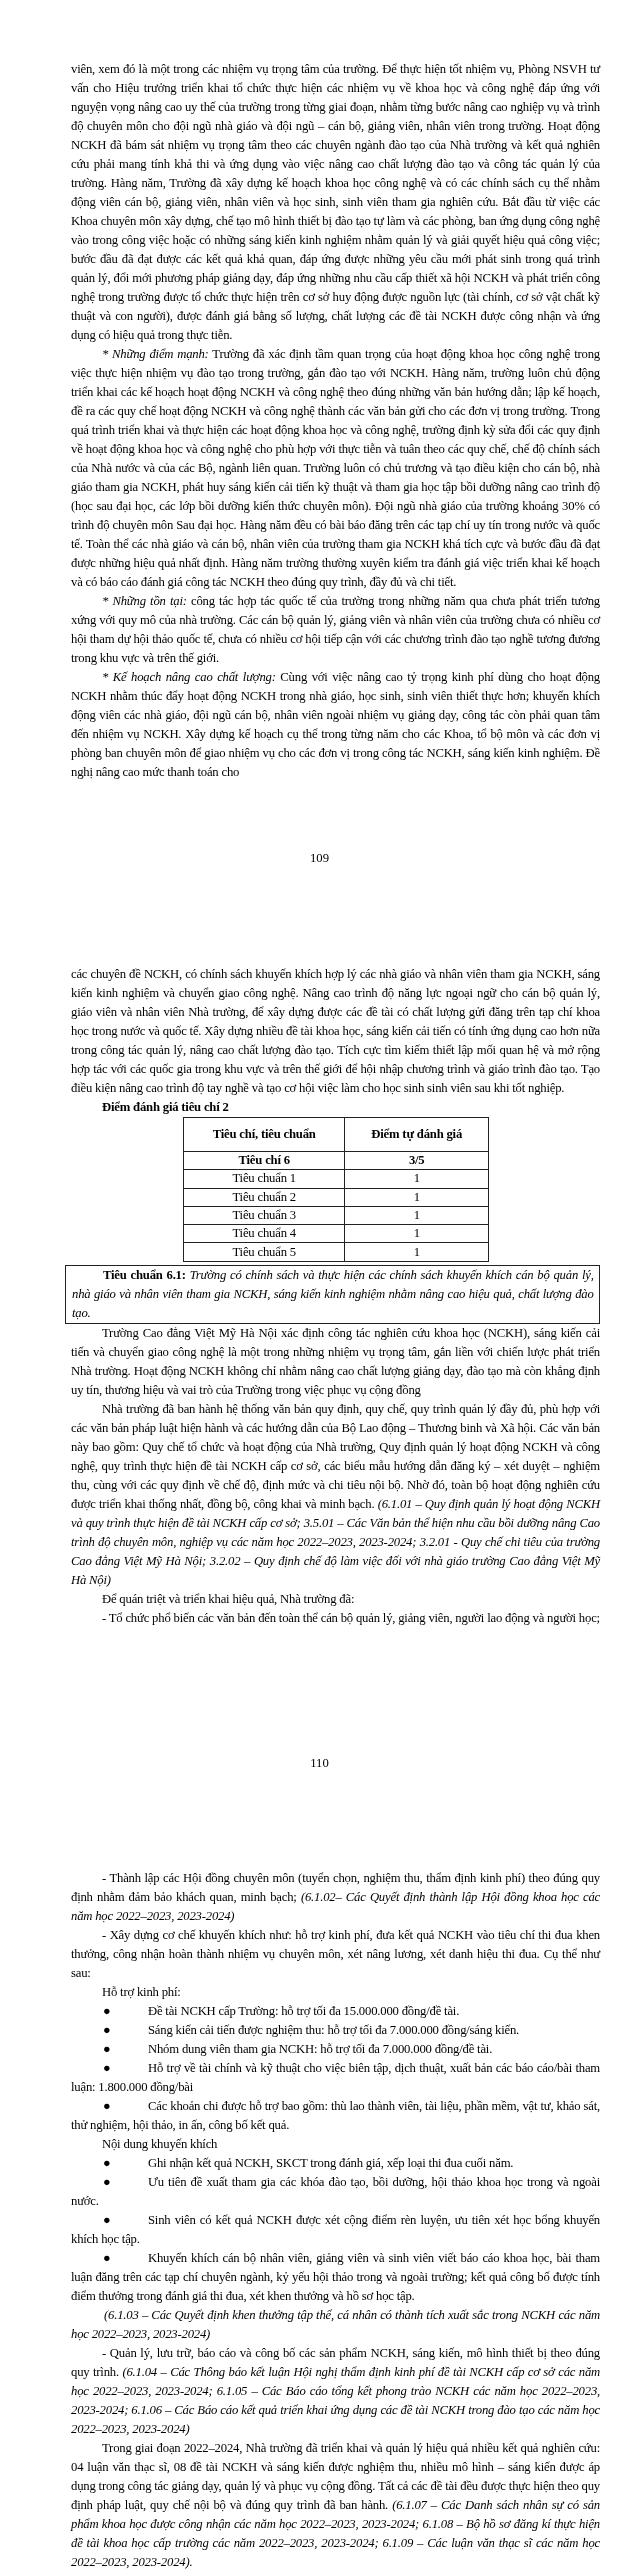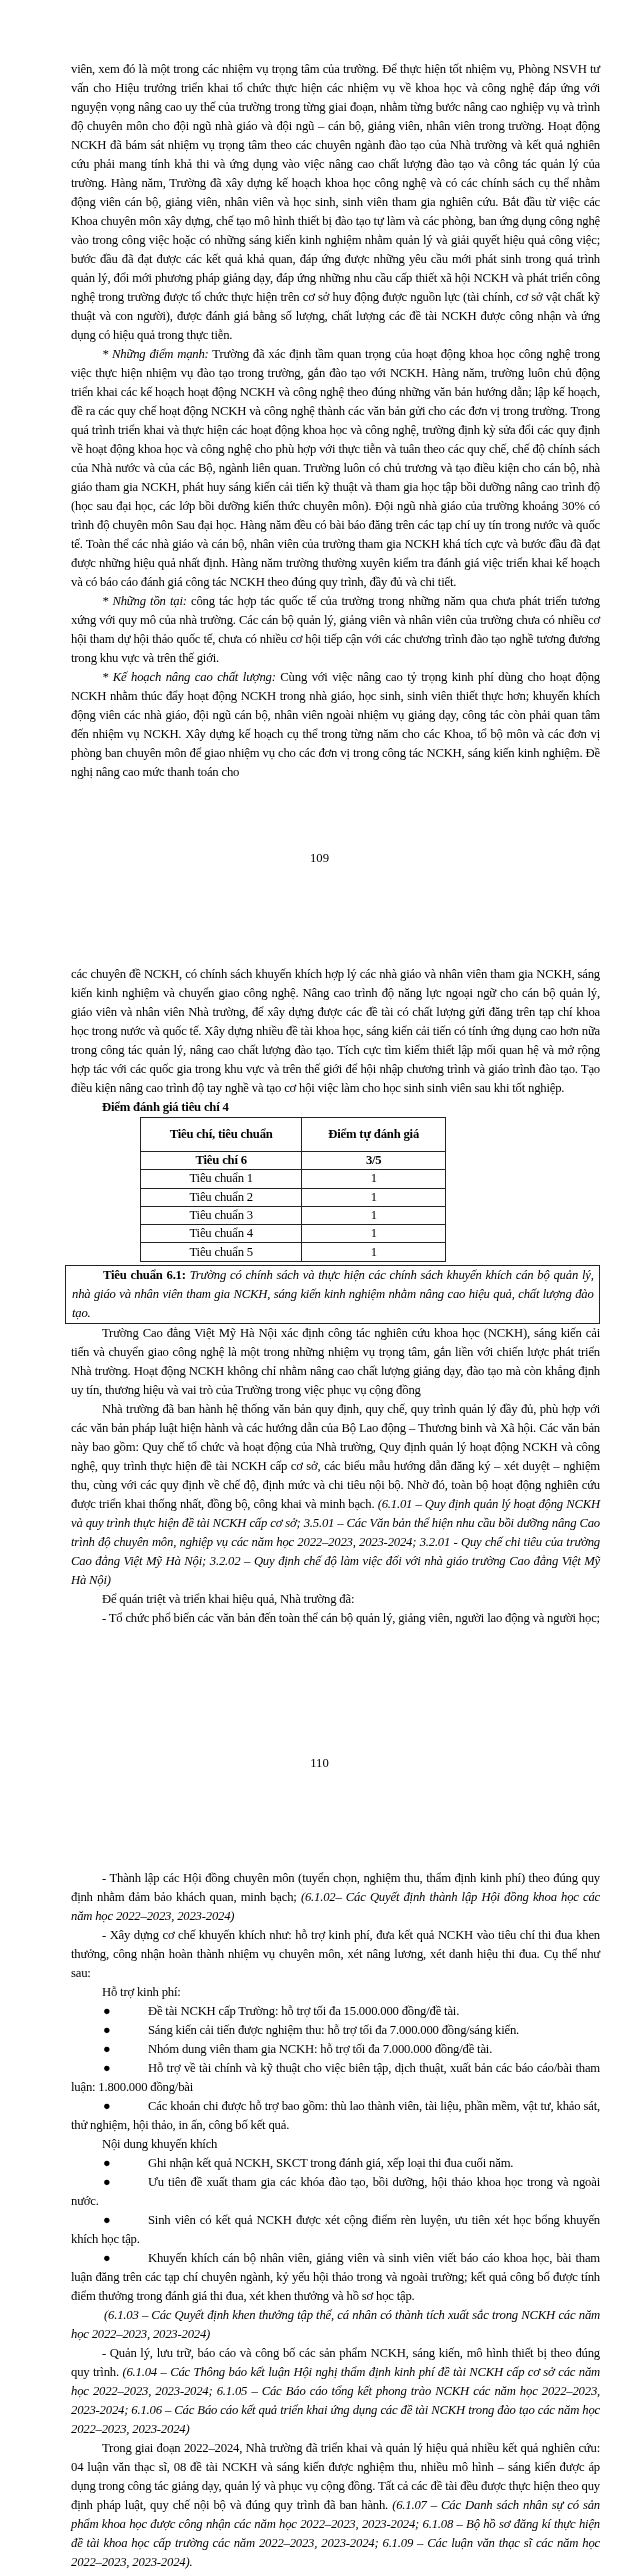--- a/index.html
+++ b/index.html
@@ -26,21 +26,21 @@
   b, .bd { font-weight: bold; }
   .page-num {
     position: absolute;
     left: 0; width: 639px;
     text-align: center;
     font-size: 12.7px;
   }
   table { border-collapse: collapse; }
   td, th { border: 0.8px solid #222; padding: 0 3.1px; }
   
-  .score-table { margin-left: 69px; width: 306px; font-size: 12.7px; }
+  .score-table { margin-left: 112px; width: 306px; font-size: 12.7px; }
   .score-table th { height: 33px; font-weight: bold; text-align: center; }
   .score-table td { height: 17.3px; text-align: center; padding: 0; line-height: 17px; }
   .score-table tr.strong td { font-weight: bold; }
   .std-box {
     border: 0.8px solid #222;
     margin-left: -6.2px;
     width: 535px;
     padding: 0 5.2px 0 6.2px;
     box-sizing: border-box;
     margin-top: 3.1px;
@@ -58,21 +58,21 @@
 <div class="page-block" style="top:60px;">
   <p>viên, xem đó là một trong các nhiệm vụ trọng tâm của trường. Để thực hiện tốt nhiệm vụ, Phòng NSVH tư vấn cho Hiệu trưởng triển khai tổ chức thực hiện các nhiệm vụ về khoa học và công nghệ đáp ứng với nguyện vọng nâng cao uy thế của trường trong từng giai đoạn, nhằm từng bước nâng cao nghiệp vụ và trình độ chuyên môn cho đội ngũ nhà giáo và đội ngũ – cán bộ, giảng viên, nhân viên trong trường. Hoạt động NCKH đã bám sát nhiệm vụ trọng tâm theo các chuyên ngành đào tạo của Nhà trường và kết quả nghiên cứu phải mang tính khả thi và ứng dụng vào việc nâng cao chất lượng đào tạo và công tác quản lý của trường. Hàng năm, Trường đã xây dựng kế hoạch khoa học công nghệ và có các chính sách cụ thể nhằm động viên cán bộ, giảng viên, nhân viên và học sinh, sinh viên tham gia nghiên cứu. Bắt đầu từ việc các Khoa chuyên môn xây dựng, chế tạo mô hình thiết bị đào tạo tự làm và các phòng, ban ứng dụng công nghệ vào trong công việc hoặc có những sáng kiến kinh nghiệm nhằm quản lý và giải quyết hiệu quả công việc; bước đầu đã đạt được các kết quả khả quan, đáp ứng được những yêu cầu mới phát sinh trong quá trình quản lý, đổi mới phương pháp giảng dạy, đáp ứng những nhu cầu cấp thiết xã hội NCKH và phát triển công nghệ trong trường được tổ chức thực hiện trên cơ sở huy động được nguồn lực (tài chính, cơ sở vật chất kỹ thuật và con người), được đánh giá bằng số lượng, chất lượng các đề tài NCKH được công nhận và ứng dụng có hiệu quả trong thực tiễn.</p>
   <p class="ind"><i>* Những điểm mạnh:</i><span> Trường đã xác định tầm quan trọng của hoạt động khoa học công nghệ trong việc thực hiện nhiệm vụ đào tạo trong trường, gắn đào tạo với NCKH. Hàng năm, trường luôn chủ động triển khai các kế hoạch hoạt động NCKH và công nghệ theo đúng những văn bản hướng dẫn; lập kế hoạch, đề ra các quy chế hoạt động NCKH và công nghệ thành các văn bản gửi cho các đơn vị trong trường. Trong quá trình triển khai và thực hiện các hoạt động khoa học và công nghệ, trường định kỳ sửa đổi các quy định về hoạt động khoa học và công nghệ cho phù hợp với thực tiễn và tuân theo các quy chế, chế độ chính sách của Nhà nước và của các Bộ, ngành liên quan. Trường luôn có chủ trương và tạo điều kiện cho cán bộ, nhà giáo tham gia NCKH, phát huy sáng kiến cải tiến kỹ thuật và tham gia học tập bồi dưỡng nâng cao trình độ (học sau đại học, các lớp bồi dưỡng kiến thức chuyên môn). Đội ngũ nhà giáo của trường khoảng 30% có trình độ chuyên môn Sau đại học. Hàng năm đều có bài báo đăng trên các tạp chí uy tín trong nước và quốc tế. Toàn thể các nhà giáo và cán bộ, nhân viên của trường tham gia NCKH khá tích cực và bước đầu đã đạt được những hiệu quả nhất định. Hàng năm trường thường xuyên kiểm tra đánh giá việc triển khai kế hoạch và có báo cáo đánh giá công tác NCKH theo đúng quy trình, đầy đủ và chi tiết.</span></p>
   <p class="ind"><i>* Những tồn tại:</i><span> công tác hợp tác quốc tế của trường trong những năm qua chưa phát triển tương xứng với quy mô của nhà trường. Các cán bộ quản lý, giảng viên và nhân viên của trường chưa có nhiều cơ hội tham dự hội thảo quốc tế, chưa có nhiều cơ hội tiếp cận với các chương trình đào tạo nghề tương đương trong khu vực và trên thế giới.</span></p>
   <p class="ind"><i>* Kế hoạch nâng cao chất lượng:</i><span> Cùng với việc nâng cao tỷ trọng kinh phí dùng cho hoạt động NCKH nhằm thúc đẩy hoạt động NCKH trong nhà giáo, học sinh, sinh viên thiết thực hơn; khuyến khích động viên các nhà giáo, đội ngũ cán bộ, nhân viên ngoài nhiệm vụ giảng dạy, công tác còn phải quan tâm đến nhiệm vụ NCKH. Xây dựng kế hoạch cụ thể trong từng năm cho các Khoa, tổ bộ môn và các đơn vị phòng ban chuyên môn để giao nhiệm vụ cho các đơn vị trong công tác NCKH, sáng kiến kinh nghiệm. Đề nghị nâng cao mức thanh toán cho</span></p>
 </div>
 <div class="page-num" style="top:851px;">109</div>
 
 <div class="page-block" style="top:965px;">
   <p>các chuyên đề NCKH, có chính sách khuyến khích hợp lý các nhà giáo và nhân viên tham gia NCKH, sáng kiến kinh nghiệm và chuyển giao công nghệ. Nâng cao trình độ năng lực ngoại ngữ cho cán bộ quản lý, giáo viên và nhân viên Nhà trường, để xây dựng được các đề tài có chất lượng gửi đăng trên tạp chí khoa học trong nước và quốc tế. Xây dựng nhiều đề tài khoa học, sáng kiến cải tiến có tính ứng dụng cao hơn nữa trong công tác quản lý, nâng cao chất lượng đào tạo. Tích cực tìm kiếm thiết lập mối quan hệ và mở rộng hợp tác với các quốc gia trong khu vực và trên thế giới để hội nhập chương trình và giáo trình đào tạo. Tạo điều kiện nâng cao trình độ tay nghề và tạo cơ hội việc làm cho học sinh sinh viên sau khi tốt nghiệp.</p>
-  <p class="pad bd">Điểm đánh giá tiêu chí 4</p>
+  <p class="pad bd">Điểm đánh giá tiêu chí 2</p>
   <table class="score-table">
     <tbody>
         <tr>
       <th>Tiêu chí, tiêu chuẩn</th>
       <th>Điểm tự đánh giá</th>
     </tr>
     <tr class="strong">
       <td>Tiêu chí 6</td>
       <td>3/5</td>
     </tr>

